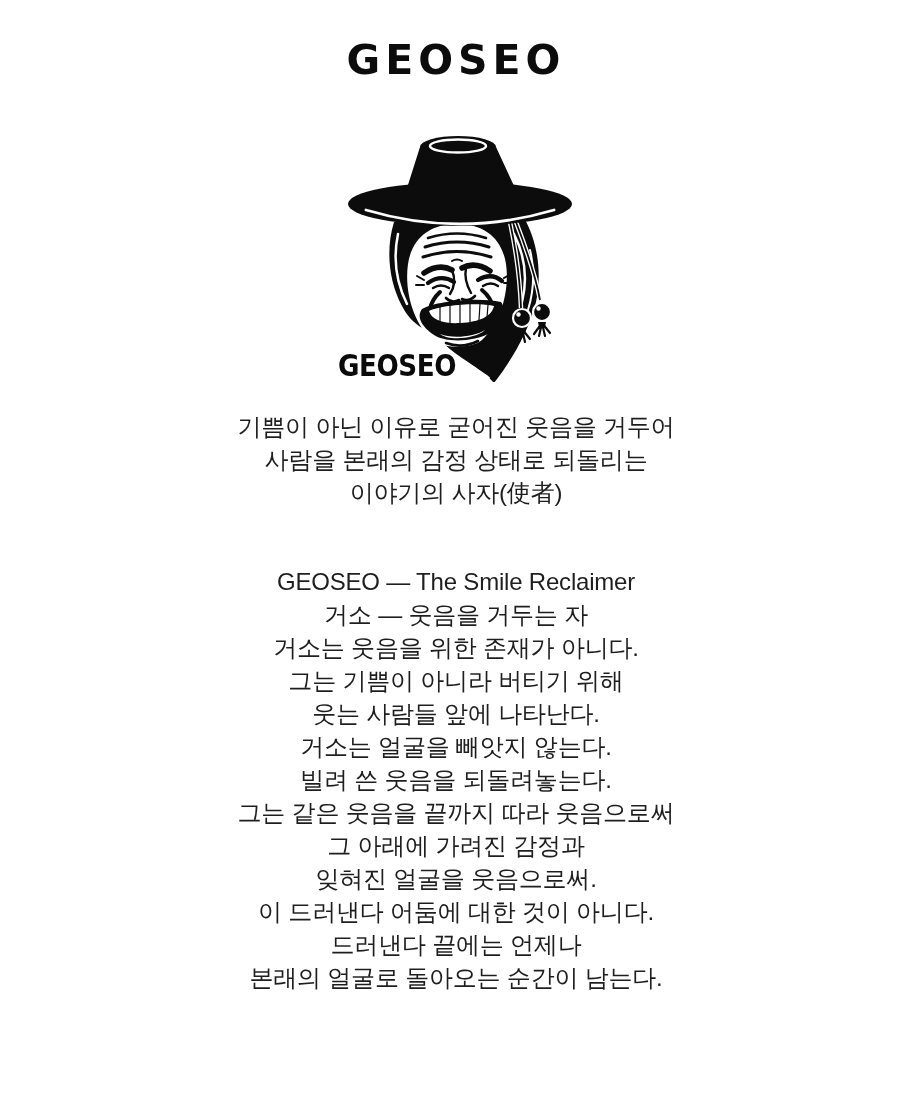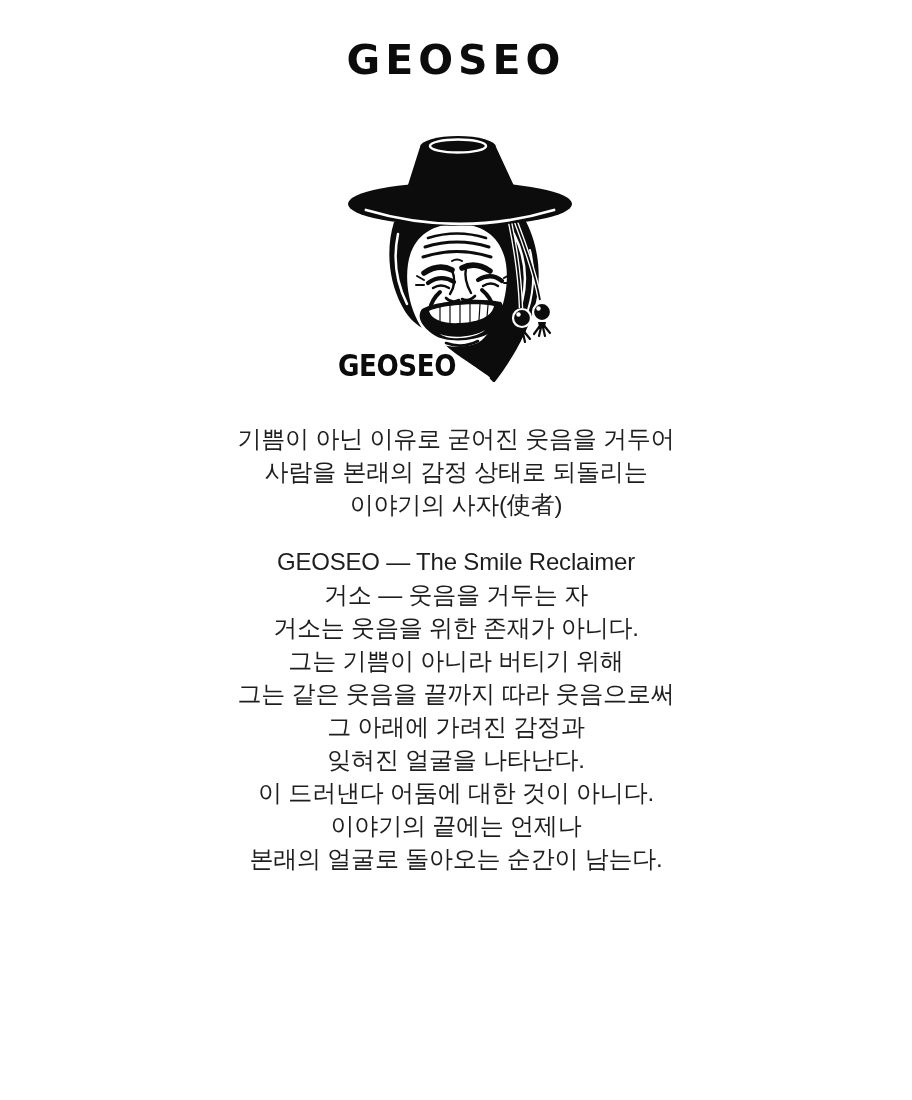--- a/index.html
+++ b/index.html
@@ -13,22 +13,22 @@
     font-weight:800;font-size:41px;line-height:44px;letter-spacing:5px;
     color:#0c0c0c;
   }
   .logo-wrap{margin-top:48px;display:flex;justify-content:center;}
   .logo-wrap svg{display:block;}
   .copy{margin:0;padding:0;}
   .copy div{
     text-align:center;font-size:24px;line-height:33px;font-weight:500;
     color:#1e1e1e;letter-spacing:-0.2px;
   }
-  .intro{margin-top:40px;}
-  .story{margin-top:24px;}
+  .intro{margin-top:28px;}
+  .story{margin-top:56px;}
 </style>
 </head>
 <body>
 
 <div class="page">
 
   <h1 class="brand-title">GEOSEO</h1>
 
   <div class="logo-wrap">
     <svg width="240" height="252" viewBox="-8 0 240 252" xmlns="http://www.w3.org/2000/svg">
@@ -139,21 +139,24 @@
     <div>기쁨이 아닌 이유로 굳어진 웃음을 거두어</div>
     <div>사람을 본래의 감정 상태로 되돌리는</div>
     <div>이야기의 사자(使者)</div>
   </section>
 
   <section class="copy story">
     <div>GEOSEO — The Smile Reclaimer</div>
     <div>거소 — 웃음을 거두는 자</div>
     <div>거소는 웃음을 위한 존재가 아니다.</div>
     <div>그는 기쁨이 아니라 버티기 위해</div>
+    <div>웃는 사람들 앞에 나타난다.</div>
+    <div>거소는 얼굴을 빼앗지 않는다.</div>
+    <div>빌려 쓴 웃음을 되돌려놓는다.</div>
     <div>그는 같은 웃음을 끝까지 따라 웃음으로써</div>
     <div>그 아래에 가려진 감정과</div>
-    <div>잊혀진 얼굴을 나타난다.</div>
+    <div>잊혀진 얼굴을 웃음으로써.</div>
     <div>이 드러낸다 어둠에 대한 것이 아니다.</div>
-    <div>이야기의 끝에는 언제나</div>
+    <div>드러낸다 끝에는 언제나</div>
     <div>본래의 얼굴로 돌아오는 순간이 남는다.</div>
   </section>
 
 </div>
 
 </body></html>

